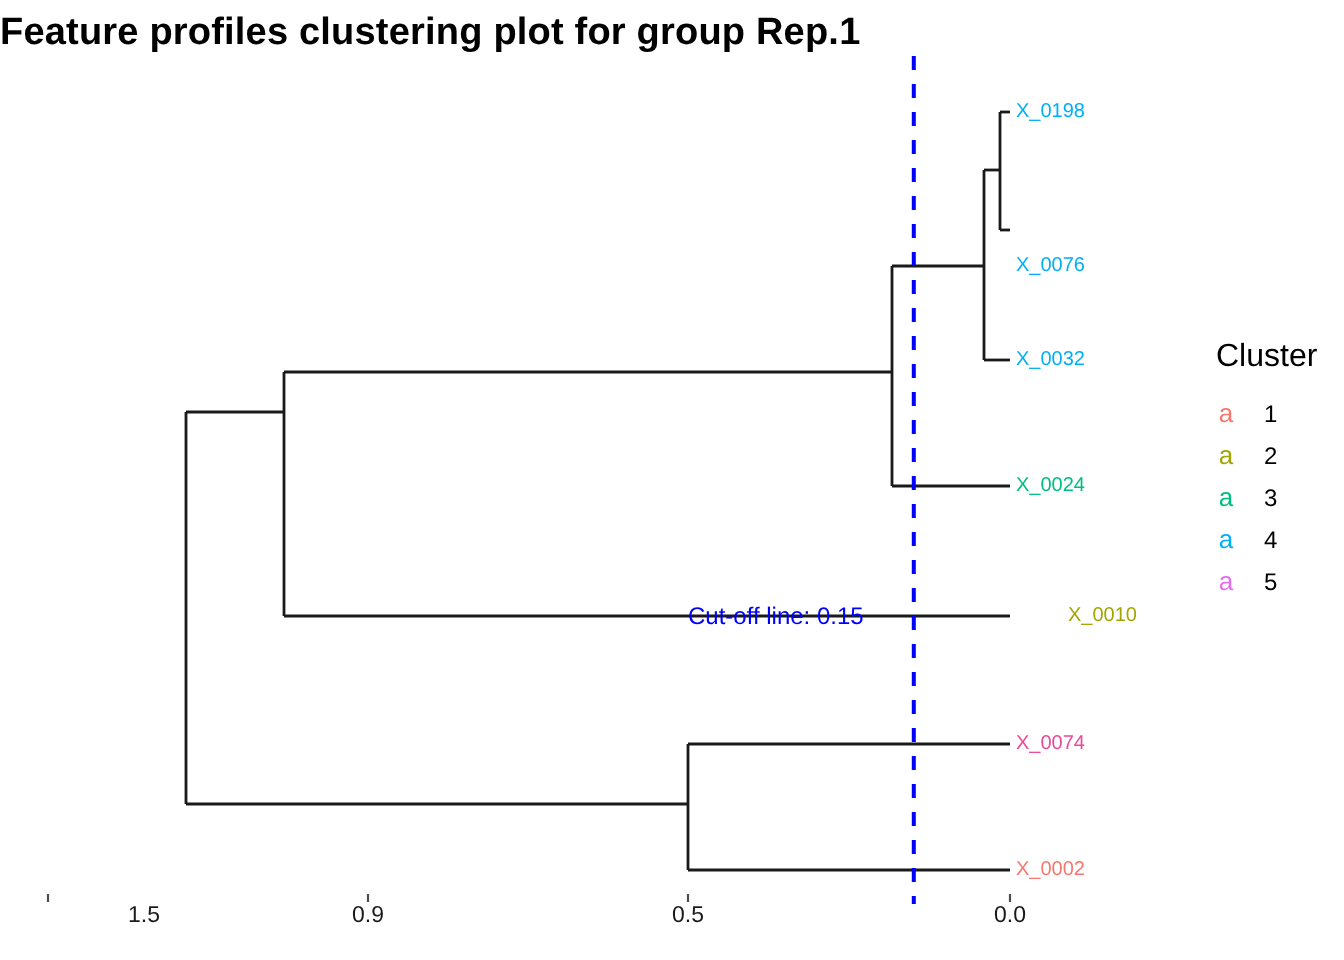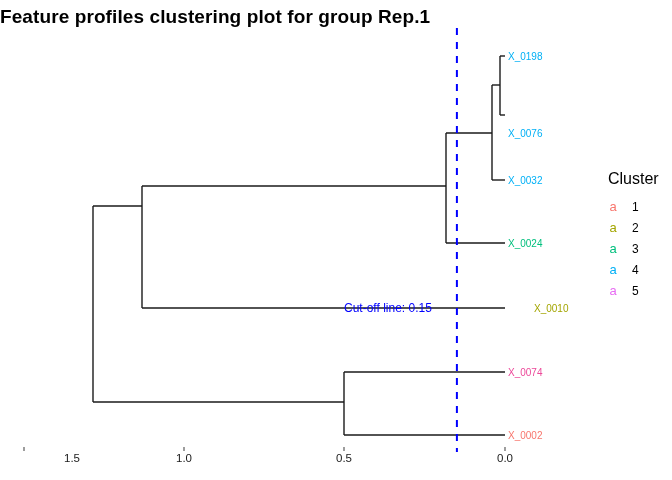--- a/index.html
+++ b/index.html
@@ -91,21 +91,21 @@
       <div class="leaf-label" style="left: 508px; top: 56px; color: rgb(0, 176, 246);">X_0198</div>
       <div class="leaf-label" style="left: 508px; top: 133px; color: rgb(0, 176, 246);">X_0076</div>
       <div class="leaf-label" style="left: 508px; top: 180px; color: rgb(0, 176, 246); text-align: center;">X_0032</div>
       <div class="leaf-label" style="left: 508px; top: 243px; color: rgb(0, 191, 125);">X_0024</div>
       <div class="leaf-label" style="left: 534px; top: 308px; color: rgb(163, 165, 0);">X_0010</div>
       <div class="leaf-label" style="left: 508px; top: 372px; color: #ec4899;">X_0074</div>
       <div class="leaf-label" style="left: 508px; top: 435px; color: rgb(248, 118, 109);">X_0002</div>
     </div>
   <div id="axis-labels">
       <div class="axis-label" style="left: 24px; margin-left: 48px;">1.5</div>
-      <div class="axis-label" style="left: 184px;">1.0</div>
+      <div class="axis-label" style="left: 184px;">0.9</div>
       <div class="axis-label" style="left: 344px;">0.5</div>
       <div class="axis-label" style="left: 505px;">0.0</div>
     </div>
 
   <div class="cutoff-label" style="left: 344px; top: 308px;">Cut-off line: 0.15</div>
 
   <div class="legend">
     <div class="legend-title">Cluster</div>
     <div id="legend-rows">
         <div class="legend-row">

